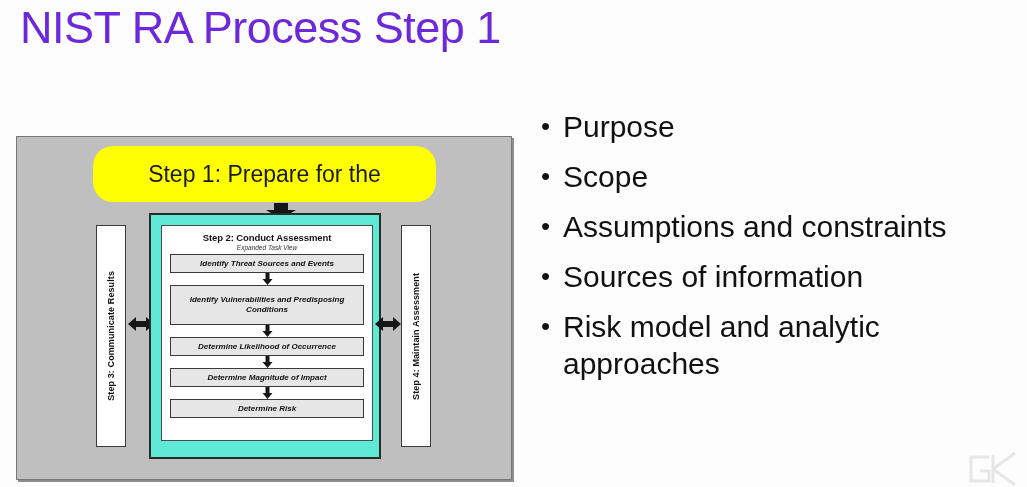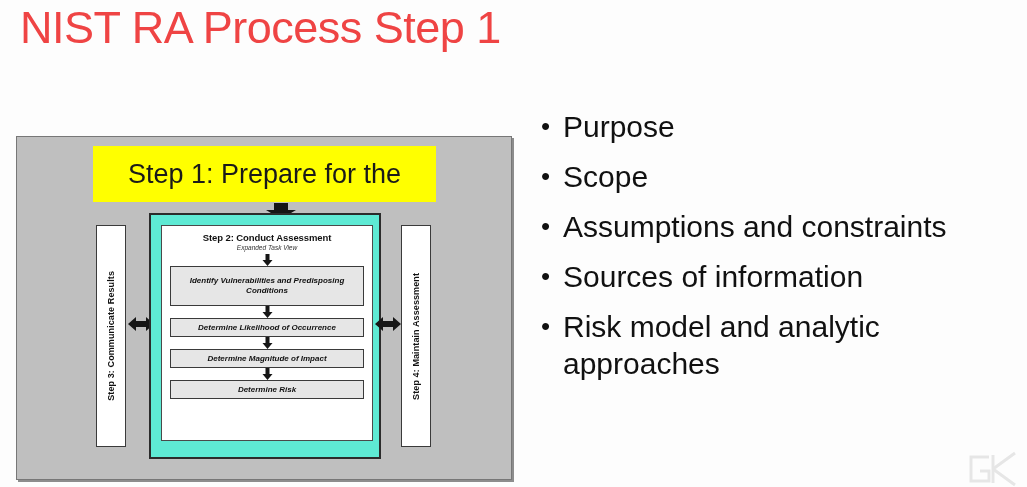--- a/index.html
+++ b/index.html
@@ -15,21 +15,21 @@
     position: relative;
   }
 
   
   #slide-title {
     position: absolute;
     left: 20px;
     top: 2px;
     font-size: 45px;
     font-weight: 400;
-    color: #ef4444;
+    color: #6d28d9;
     letter-spacing: -0.5px;
     white-space: nowrap;
   }
 
   
   #diagram {
     position: absolute;
     left: 16px;
     top: 136px;
     width: 496px;
@@ -42,28 +42,29 @@
 
   
   #step1-banner {
     position: absolute;
     left: 76px;
     top: 9px;
     width: 343px;
     height: 56px;
     background: #ffff00;
     color: #1a1a1a;
-    font-size: 27px;
+    font-size: 23px;
     line-height: 27px;
     text-align: center;
     display: flex;
     align-items: center;
     justify-content: center;
     padding: 0 4px;
     box-sizing: border-box;
+    border-radius: 20px;
   }
   #step1-banner span { display: block; }
 
   
   .arrow-down-big {
     position: absolute;
     left: 246px;
     top: 66px;
     width: 36px;
     height: 16px;
@@ -225,20 +226,21 @@
 
   <svg class="arrow-lr" id="arrow-lr-left" viewBox="0 0 26 18">
     <polygon points="0,9 8,2 8,6 18,6 18,2 26,9 18,16 18,12 8,12 8,16" fill="#161616"></polygon>
   </svg>
 
   <div id="step2-frame">
     <div id="step2-card">
       <div id="step2-title">Step 2: Conduct Assessment</div>
       <div id="step2-subtitle">Expanded Task View</div>
 
+      <div class="proc-box h1">Identify Threat Sources and Events</div>
       <div class="arrow-small">
         <svg width="11" height="12" viewBox="0 0 11 12">
             <polygon points="3.5,0 7.5,0 7.5,6 10.5,6 5.5,12 0.5,6 3.5,6" fill="#161616"></polygon>
           </svg>
       </div>
 
       <div class="proc-box h2">Identify Vulnerabilities and Predisposing Conditions</div>
       <div class="arrow-small">
         <svg width="11" height="12" viewBox="0 0 11 12">
             <polygon points="3.5,0 7.5,0 7.5,6 10.5,6 5.5,12 0.5,6 3.5,6" fill="#161616"></polygon>

